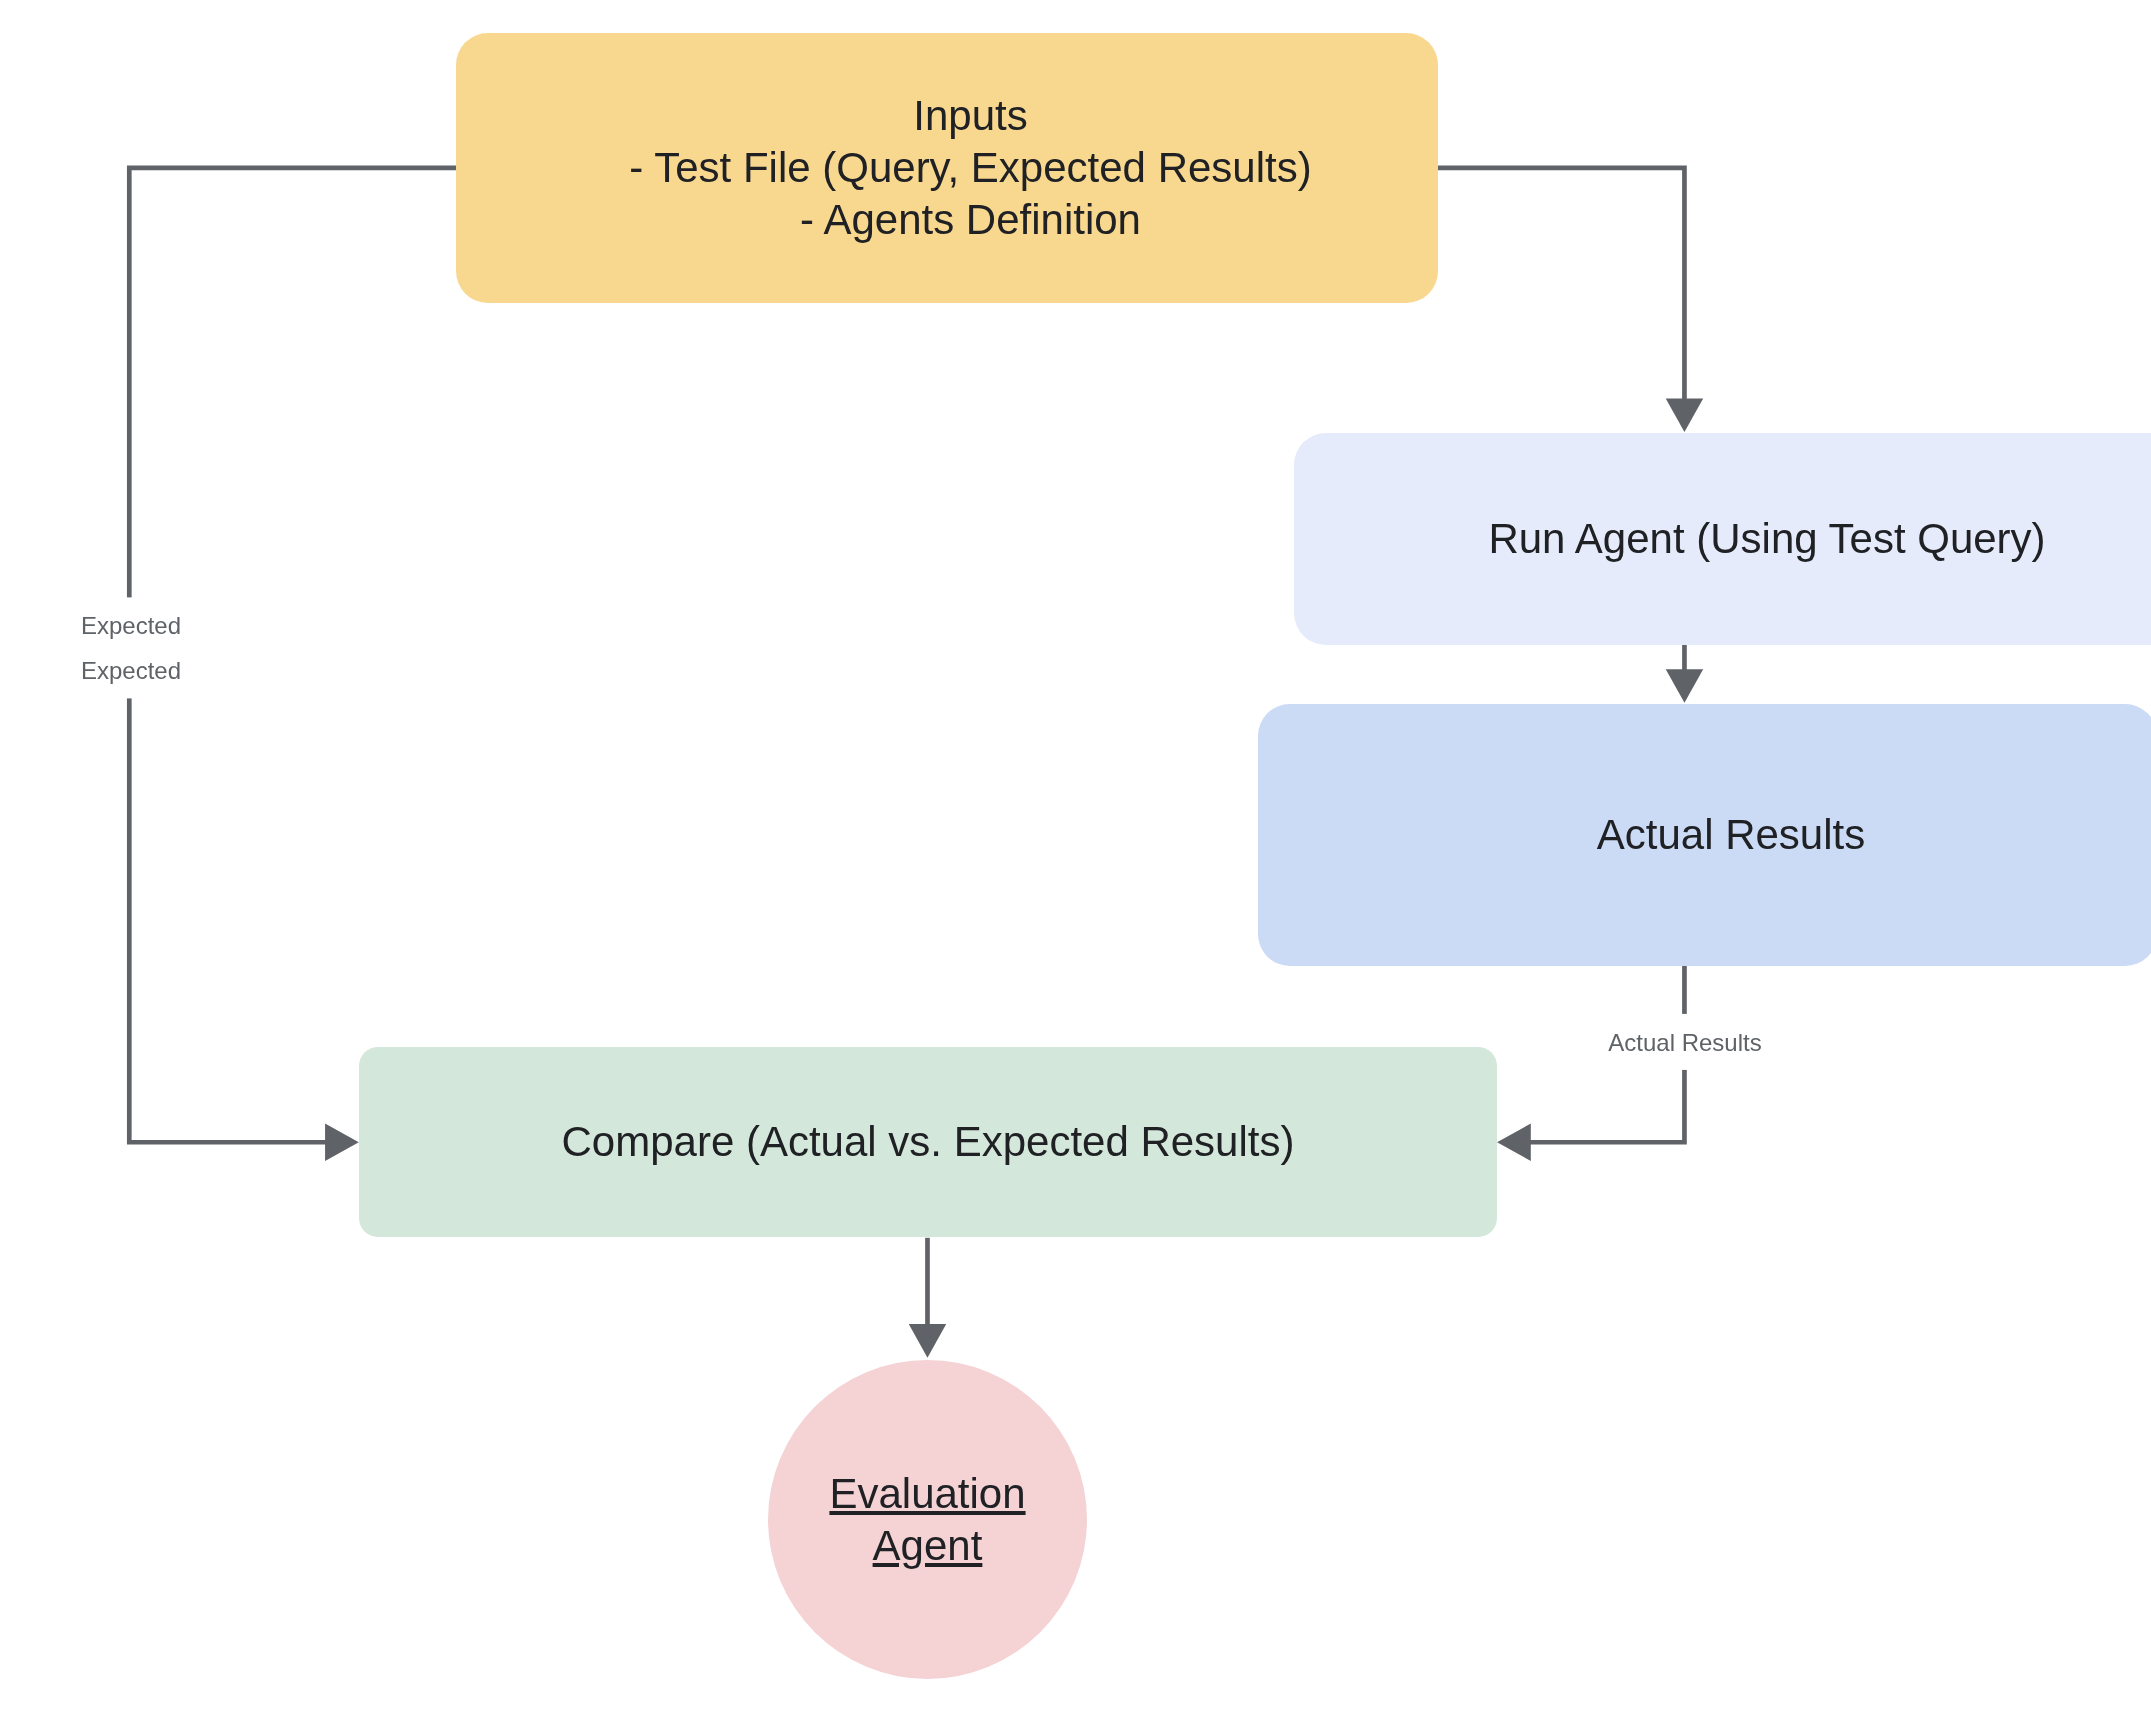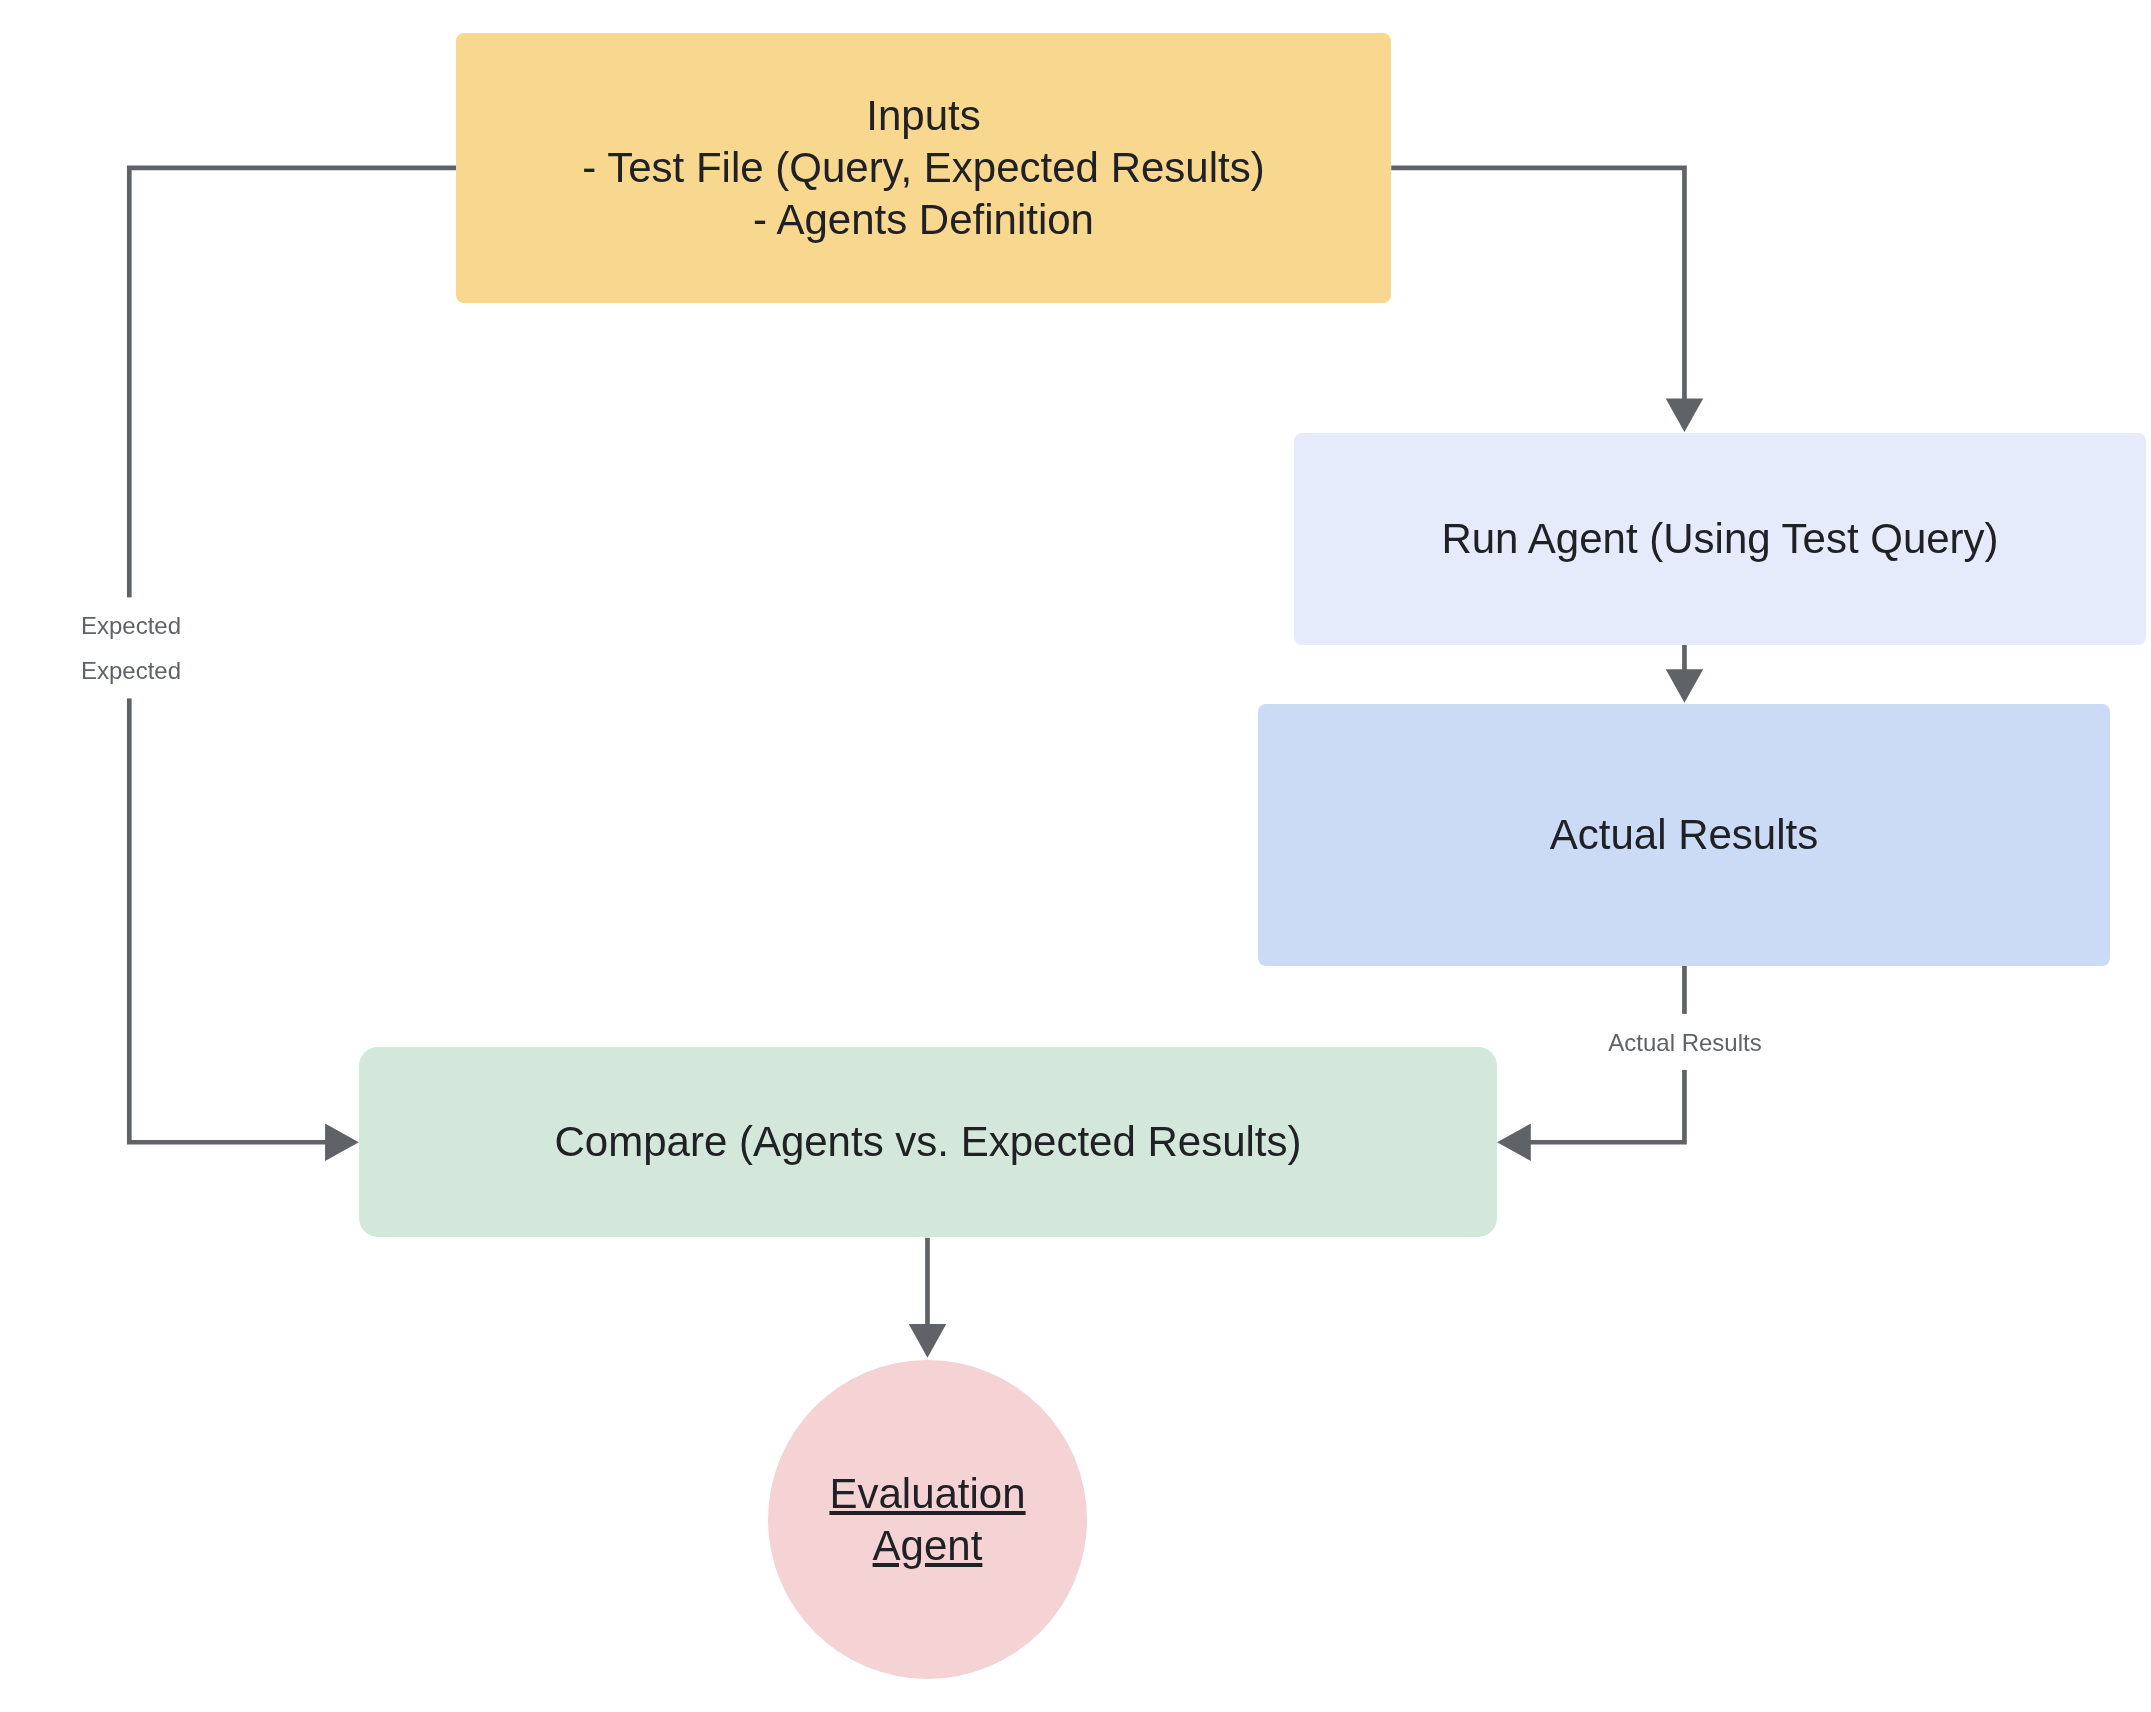--- a/index.html
+++ b/index.html
@@ -26,21 +26,22 @@
     display: flex;
     flex-direction: column;
     justify-content: center;
     align-items: center;
     text-align: center;
     color: #202124;
     font-size: 42px;
     line-height: 52px;
   }
   .rounded {
-    border-radius: 8px;
+    border-radius: 32px;
+    padding-left: 47px;
   }
   .node-inputs {
     left: 456px; top: 33px; width: 935px; height: 270px;
     background: #F8D78F;
   }
   .node-run-agent {
     left: 1294px; top: 433px; width: 852px; height: 212px;
     background: #E5EBFB;
   }
   .node-actual-results {
@@ -109,21 +110,21 @@
 
   <div class="node rounded node-run-agent">
     <div>Run Agent (Using Test Query)</div>
   </div>
 
   <div class="node rounded node-actual-results">
     <div>Actual Results</div>
   </div>
 
   <div class="node node-compare">
-    <div>Compare (Agents vs. Expected Results)</div>
+    <div>Compare (Actual vs. Expected Results)</div>
   </div>
 
   <div class="node node-evaluation-report">
     <div>Evaluation</div>
     <div>Agent</div>
   </div>
 
 </div>
 
 

